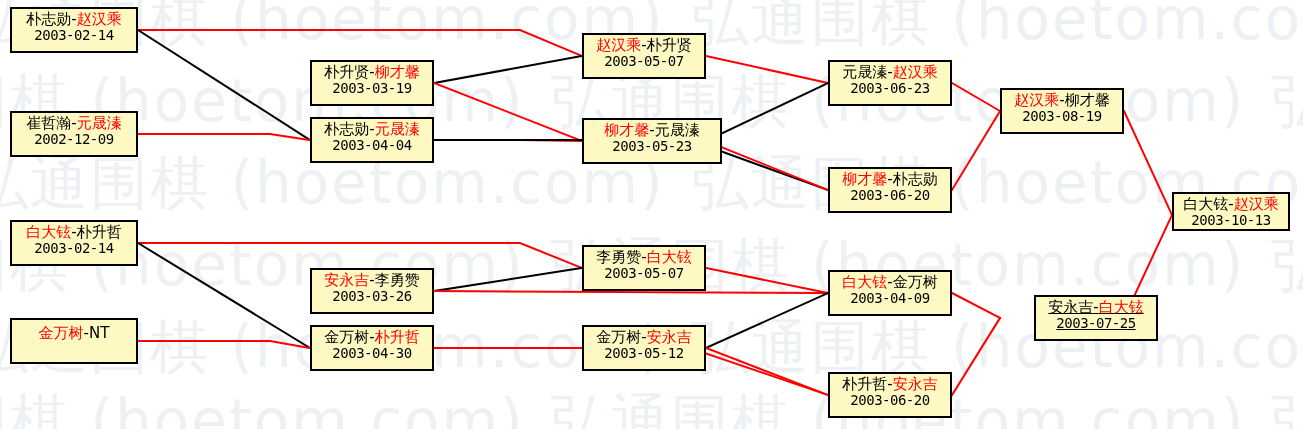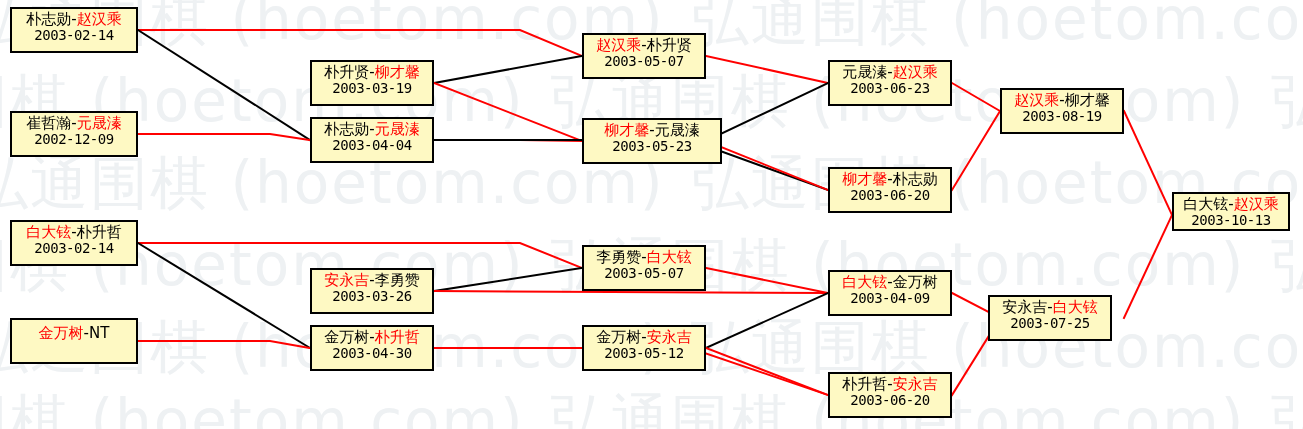--- a/index.html
+++ b/index.html
@@ -177,21 +177,21 @@
         <div class="date">2003-05-12</div>
       </div>
       <div class="match" style="left: 828px; top: 270px; width: 124px; height: 46px;">
         <div class="players"><span class="w">白大铉</span><span class="dash">-</span><span class="l">金万树</span></div>
         <div class="date">2003-04-09</div>
       </div>
       <div class="match" style="left: 828px; top: 372px; width: 124px; height: 46px;">
         <div class="players"><span class="l">朴升哲</span><span class="dash">-</span><span class="w">安永吉</span></div>
         <div class="date">2003-06-20</div>
       </div>
-      <div class="match" style="left: 988px; top: 295px; width: 124px; height: 46px;">
+      <div class="match" style="left: 1034px; top: 295px; width: 124px; height: 46px; text-decoration: underline;">
         <div class="players"><span class="l">安永吉</span><span class="dash">-</span><span class="w">白大铉</span></div>
         <div class="date">2003-07-25</div>
       </div>
       <div class="match" style="left: 1172px; top: 192px; width: 118px; height: 39px;">
         <div class="players"><span class="l">白大铉</span><span class="dash">-</span><span class="w">赵汉乘</span></div>
         <div class="date">2003-10-13</div>
       </div>
     </div>
 
 </div>

